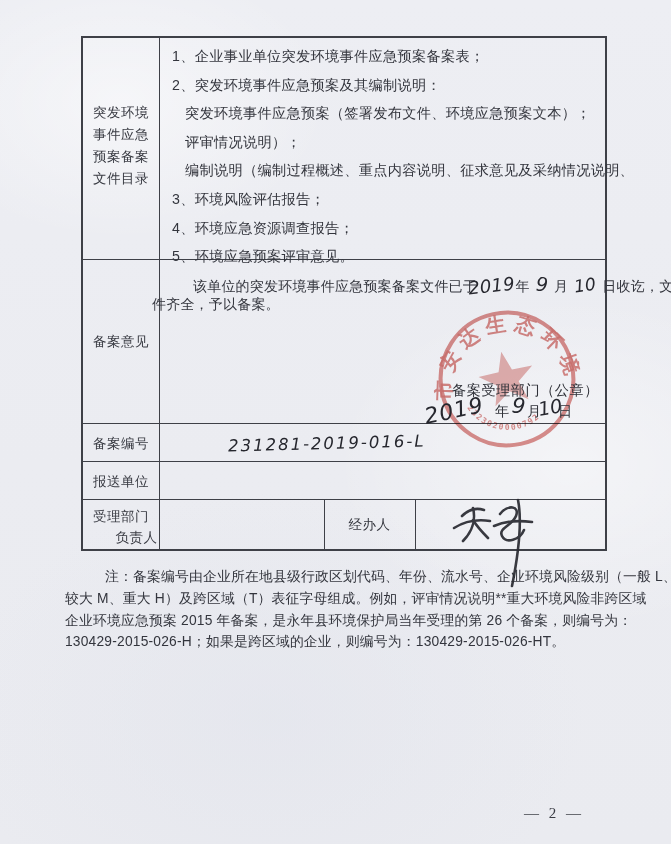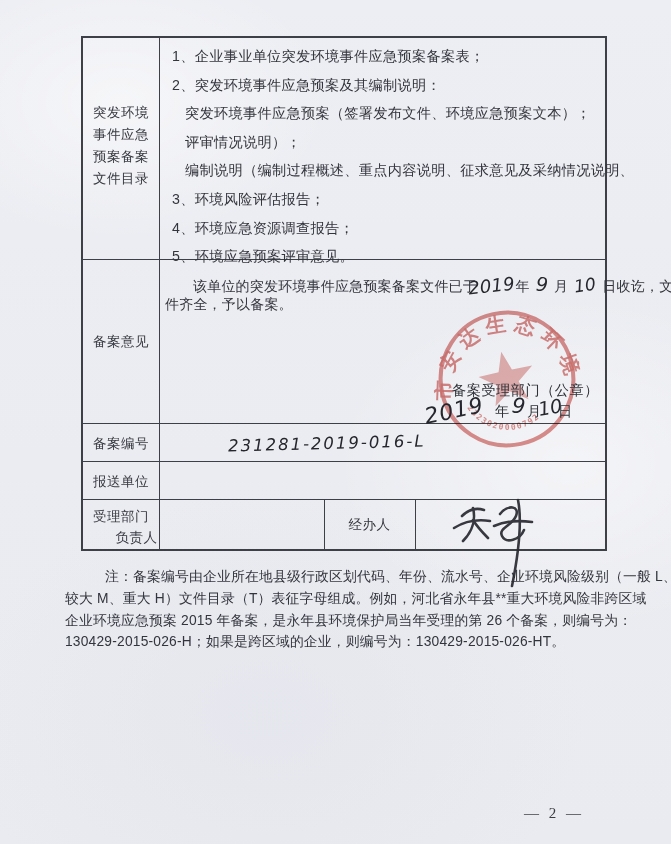--- a/index.html
+++ b/index.html
@@ -146,21 +146,21 @@
     <div class="cell-label" style="top:468px;">
       <span class="ln" style="line-height:21px;">受理部门</span>
       <span class="ln" style="line-height:21px;padding-left:31px;">负责人</span>
     </div>
     <div class="abs" style="left:241px; top:478px; width:91px; text-align:center; font-size:13.5px; letter-spacing:.5px;">经办人</div>
   </div>
 
   <div class="op-line" style="left:193px; top:273px;">
     <span>该单位的突发环境事件应急预案备案文件已于</span><span class="hw hw-inline-year">2019</span><span>年</span><span class="hw hw-inline-month">9</span><span>月</span><span class="hw hw-inline-day">10</span><span>日收讫，文</span>
   </div>
-  <div class="op-line" style="left:165px; top:296px;">件齐全，予以备案。</div>
+  <div class="op-line" style="left:152px; top:296px;">件齐全，予以备案。</div>
 
   <div class="dept-line">备案受理部门（公章）</div>
   <span class="hw hw-date-year">2019</span>
   <span class="date-unit" style="left:495px; top:402px;">年</span>
   <span class="hw hw-date-month">9</span>
   <span class="date-unit" style="left:527px; top:402px;">月</span>
   <span class="hw hw-date-day">10</span>
   <span class="date-unit" style="left:558px; top:402px;">日</span>
 
   <svg class="seal" viewBox="0 0 154 154">
@@ -186,20 +186,20 @@
       <path d="M6,34 Q22,24 42,27"></path>
       <path d="M25,14 C28,26 24,38 15,47 M25,26 C30,34 36,40 40,44"></path>
       <path d="M52,20 C60,10 72,12 68,22 C64,32 50,34 54,42 C58,50 72,46 76,36"></path>
       <path d="M46,32 Q62,25 84,28"></path>
       <path d="M70,6 C74,26 72,52 64,92"></path>
     </g>
   </svg>
 
   <div class="note">
     <div class="nline first">注：备案编号由企业所在地县级行政区划代码、年份、流水号、企业环境风险级别（一般 L、</div>
-    <div class="nline">较大 M、重大 H）文件目录（T）表征字母组成。例如，河北省永年县**重大环境风险非跨区域</div>
+    <div class="nline">较大 M、重大 H）及跨区域（T）表征字母组成。例如，评审情况说明**重大环境风险非跨区域</div>
     <div class="nline">企业环境应急预案 2015 年备案，是永年县环境保护局当年受理的第 26 个备案，则编号为：</div>
     <div class="nline">130429-2015-026-H；如果是跨区域的企业，则编号为：130429-2015-026-HT。</div>
   </div>
 
   <div class="page-num">— 2 —</div>
 
 </div>
 
 </body></html>

